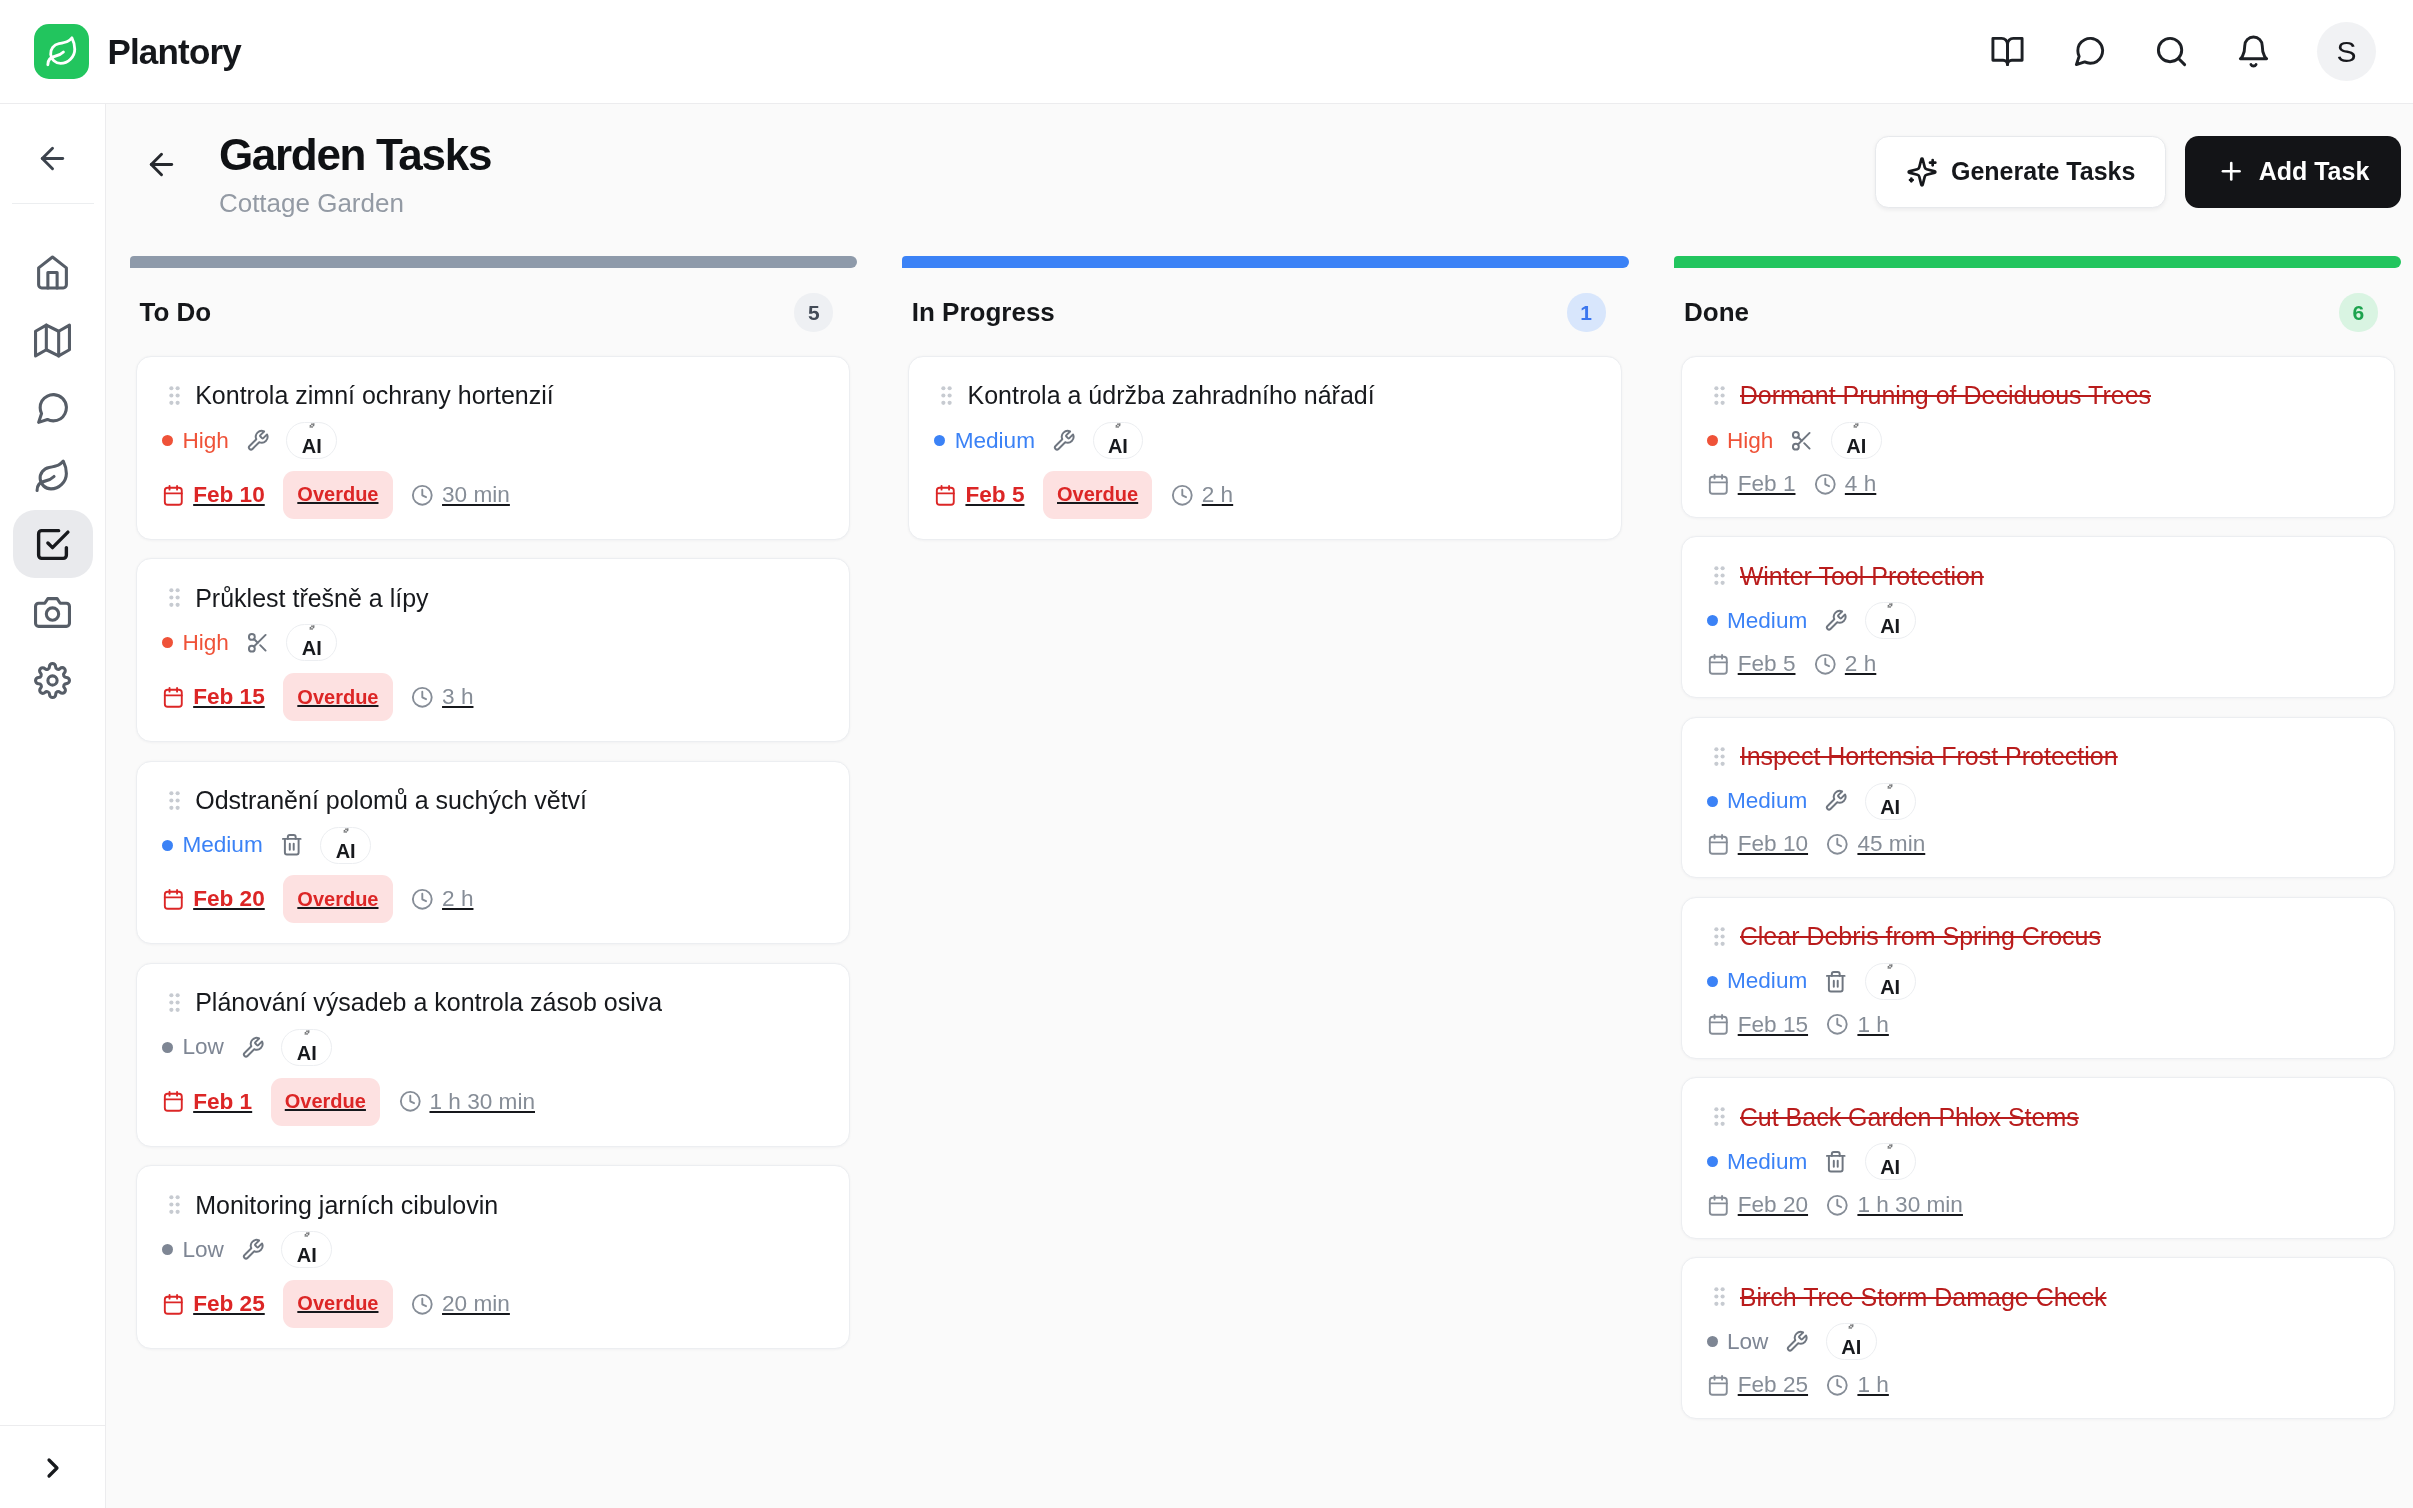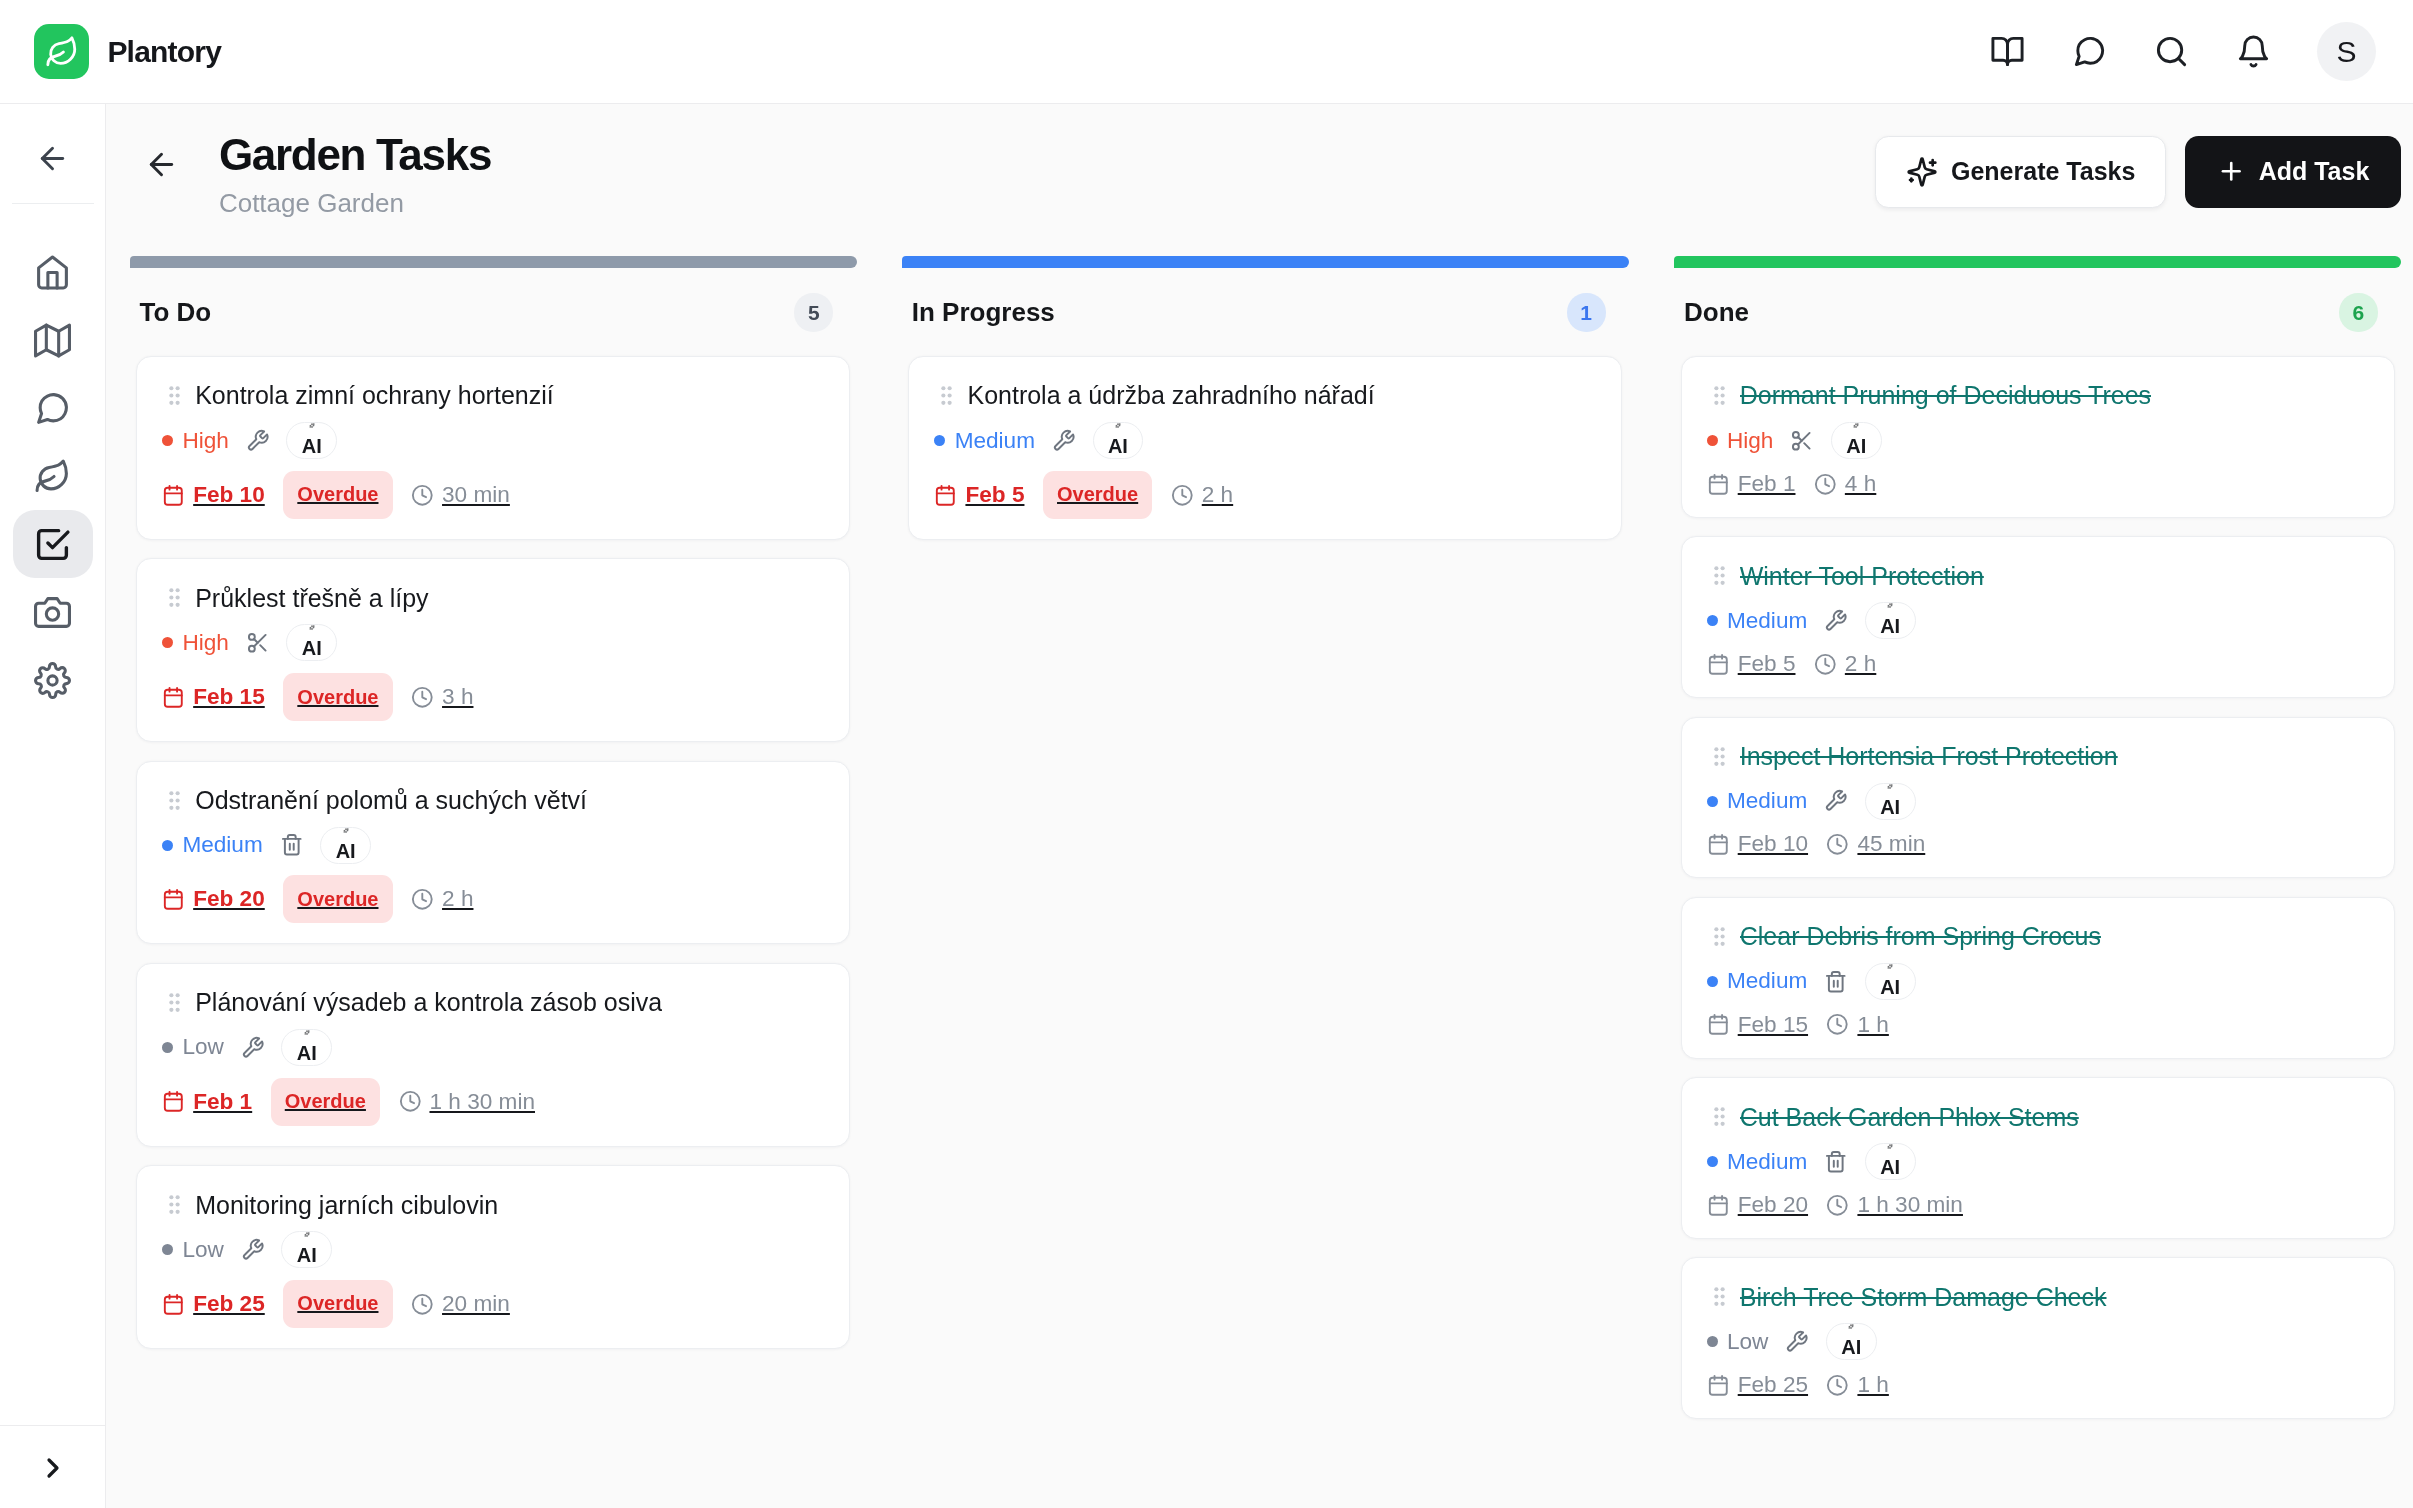--- a/index.html
+++ b/index.html
@@ -4,21 +4,21 @@
 <style>
   * { margin:0; padding:0; box-sizing:border-box; }
   html,body { width:2413px; height:1508px; overflow:hidden; }
   body { font-family:"Liberation Sans","DejaVu Sans",sans-serif; background:#fafafa; color:#16181c; }
 
   
   .topnav { height:104px; background:#ffffff; border-bottom:0.8px solid #ececee;
             display:flex; align-items:center; justify-content:space-between; padding:0 37px 0 34px; }
   .brand { display:flex; align-items:center; gap:18.4px; }
   .logo { width:55px; height:55px; border-radius:15px; background:#22c55e; display:grid; place-items:center; color:#fff; }
-  .brand-name { font-size:30px; font-weight:700; letter-spacing:-0.8px; color:#15171b; }
+  .brand-name { font-size:35px; font-weight:700; letter-spacing:-0.8px; color:#15171b; }
   .nav-actions { display:flex; align-items:center; gap:45px; }
   .nav-icon-btn { width:37px; height:37px; display:grid; place-items:center; color:#1d2025; background:none; border:none; cursor:pointer; }
   .avatar { width:59px; height:59px; border-radius:50%; background:#f1f2f4; display:grid; place-items:center;
             font-size:30px; font-weight:500; color:#17181c; border:none; cursor:pointer; }
 
   
   .shell { display:flex; height:1405px; }
   .sidebar { width:106px; background:#ffffff; border-right:0.8px solid #ececee; display:flex; flex-direction:column; align-items:center; padding-top:22px; flex-shrink:0; }
   .sb-back { width:80px; height:65px; display:grid; place-items:center; color:#3c434d; background:none; border:none; cursor:pointer; }
   .sb-divider { width:82px; height:1.7px; background:#eceef0; margin:11.7px 0 34px; }
@@ -46,21 +46,21 @@
   .column { flex:1; min-width:0; }
   .col-bar { height:12.6px; border-radius:10px 15px 15px 0; }
   .col-head { display:flex; align-items:center; justify-content:space-between; padding:25px 23.5px 22px 10px; }
   .col-title { font-size:26px; font-weight:700; color:#15171a; }
   .col-count { min-width:39px; height:39px; padding:0 8.4px; border-radius:19px; display:grid; place-items:center; font-size:21px; font-weight:600; }
   .cards { display:flex; flex-direction:column; gap:18.4px; padding:1.7px 6.7px 0; }
   .card { background:#ffffff; border:1.7px solid #eceef1; border-radius:15px; padding:23.5px 25px 20px; box-shadow:0 0.8px 2.5px rgba(16,24,40,.04); cursor:pointer; }
   .card-row1 { display:flex; gap:8px; }
   .grip { color:#c7cbd1; display:grid; place-items:center; cursor:grab; }
   .card-title { font-size:25px; font-weight:500; color:#17191d; line-height:30px; white-space:nowrap; overflow:hidden; }
-  .card.done .card-title { color:#0f766e; text-decoration:line-through; text-decoration-thickness:1.7px; }
+  .card.done .card-title { color:#b91c1c; text-decoration:line-through; text-decoration-thickness:1.7px; }
   .card-row2 { margin-top:11.7px; display:flex; align-items:center; gap:17px; }
   .pri { display:inline-flex; align-items:center; gap:9.2px; font-size:22.6px; font-weight:500; }
   .pri-dot { width:11px; height:11px; border-radius:50%; }
   .tool { color:#6f7680; display:grid; place-items:center; }
   .ai-pill { display:inline-flex; align-items:center; gap:6.7px; height:37px; padding:0 13.4px; border:1.7px solid #eceef1; border-radius:837px;
              background:#fff; font-size:20px; font-weight:700; color:#17191d;flex-direction:column; }
   .card-row3 { margin-top:11.7px; display:flex; align-items:center; gap:18.4px;text-decoration:underline; }
   .meta { display:inline-flex; align-items:center; gap:8.4px; font-size:22.6px; }
   .meta-date { color:#dc2626; font-weight:600; }
   .card.done .meta-date { color:#868d97; font-weight:400; }

